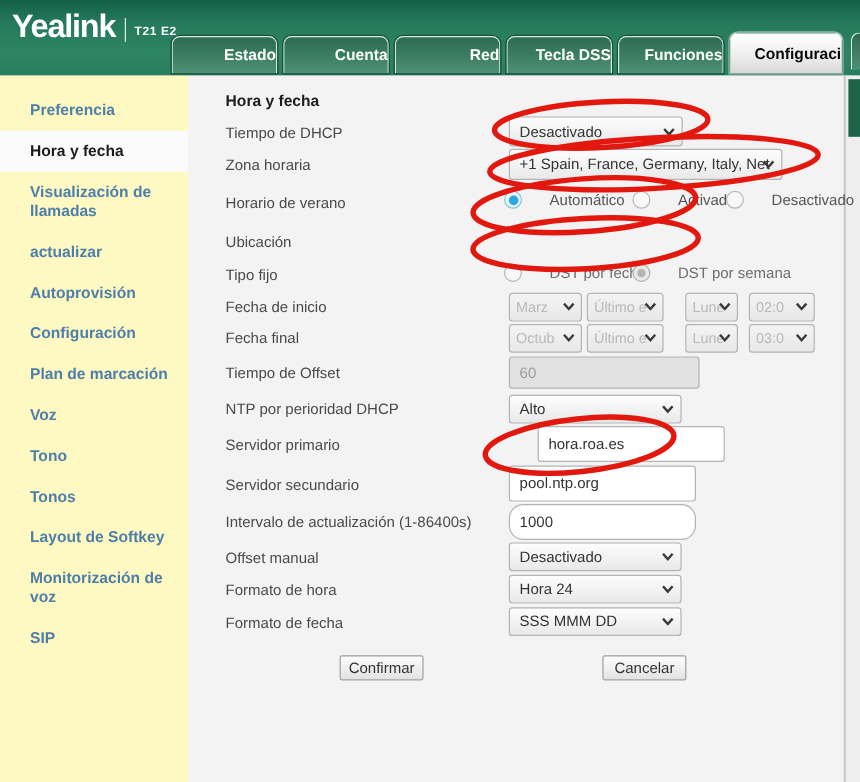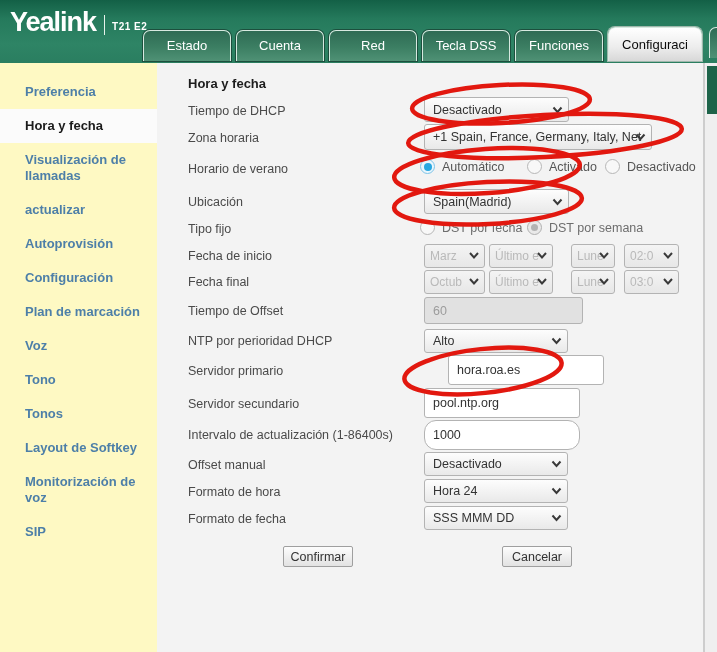--- a/index.html
+++ b/index.html
@@ -14,21 +14,21 @@
   }
   #logo{position:absolute;left:10px;top:7px;display:flex;align-items:center;color:#fff;}
   #logo .brand{font-size:27px;font-weight:bold;letter-spacing:-1px;}
   #logo .sep{width:1px;height:20px;background:#e7f2ec;margin:4px 7px 0 8px;}
   #logo .model{font-size:10px;font-weight:bold;letter-spacing:.5px;margin-top:7px;}
   #tabs{position:absolute;left:143px;top:27px;display:flex;gap:5px;align-items:flex-end;}
   .tab{
     width:88px;height:31px;border-radius:7px 7px 0 0;
     background:linear-gradient(180deg,#2e6b54 0%,#3c7f63 55%,#4f9175 100%);
     border:1px solid #d7e9e0;border-bottom:none;box-shadow:0 0 0 1px #1c4f3d;
-    color:#fff;font-size:13px;font-weight:normal;text-align:center;line-height:30px;
+    color:#fff;font-size:13px;font-weight:bold;text-align:right;line-height:30px;
     box-sizing:border-box;cursor:pointer;
   }
   .tab.active{
     width:94px;height:34px;line-height:33px;
     background:linear-gradient(180deg,#ffffff 0%,#ececec 60%,#d8d8d8 100%);
     color:#0a0a0a;box-shadow:0 0 0 1px #9fb7ac;
   }
   #tab-partial{
     position:absolute;left:709px;top:27px;width:8px;height:31px;
     border-radius:7px 0 0 0;border:1px solid #d7e9e0;border-right:none;border-bottom:none;
@@ -57,21 +57,21 @@
     font-size:12.5px;color:#333;display:flex;align-items:center;
     padding:0 18px 0 8px;overflow:hidden;white-space:nowrap;cursor:pointer;
   }
   .sel .chev{position:absolute;right:5px;top:50%;margin-top:-4px;line-height:0;}
   .sel.mini{padding:0 13px 0 5px;font-size:12px;color:#b9b9b9;background:linear-gradient(180deg,#f4f4f4,#e7e7e7);}
   .txt{
     position:absolute;box-sizing:border-box;border:1px solid #b3b3b3;border-radius:3px;
     background:#fff;font-family:"Liberation Sans",sans-serif;font-size:12.5px;color:#333;padding:0 8px;
   }
   .txt.disabled{background:#e1e1e1;color:#9c9c9c;}
-  .radio-item{position:absolute;display:flex;align-items:center;gap:7px;font-size:12.5px;color:#555;}
+  .radio-item{position:absolute;display:flex;align-items:center;gap:23px;font-size:12.5px;color:#555;}
   .radio{
     width:13px;height:13px;border-radius:50%;border:1px solid #b7b7b7;background:#f8f8f8;
     box-sizing:content-box;flex:0 0 auto;cursor:pointer;
   }
   .radio.on{border-color:#7fc4e8;background:#eaf6fc;}
   .radio.on::after{content:"";display:block;width:8px;height:8px;margin:2.5px;border-radius:50%;background:#29a7e0;}
   .radio.on-gray{border-color:#b0b0b0;background:#e9e9e9;}
   .radio.on-gray::after{content:"";display:block;width:7px;height:7px;margin:3px;border-radius:50%;background:#b3b3b3;}
   .radio-item.dim{color:#6d6d6d;align-items:flex-end;}
   .btn{
@@ -151,26 +151,20 @@
   <div class="radio-item" style="left:527px;top:159px">
     <span class="radio"></span>
     <span>Activado</span>
   </div>
   <div class="radio-item" style="left:605px;top:159px">
     <span class="radio"></span>
     <span>Desactivado</span>
   </div>
 
   <div class="lbl" style="top:194px">Ubicación</div>
-  <div class="sel" style="left:424px;top:189px;width:145px;height:25px">
-    <span>Spain(Madrid)</span>
-    <span class="chev"><svg width="11" height="8" viewBox="0 0 11 8">
-          <path d="M1.5 1.5 L5.5 6 L9.5 1.5" fill="none" stroke="#3a3a3a" stroke-width="2"></path>
-        </svg></span>
-  </div>
 
   <div class="lbl" style="top:221px">Tipo fijo</div>
   <div class="radio-item dim" style="left:420px;top:220px">
     <span class="radio"></span>
     <span>DST por fecha</span>
   </div>
   <div class="radio-item dim" style="left:527px;top:220px">
     <span class="radio on-gray"></span>
     <span>DST por semana</span>
   </div>

